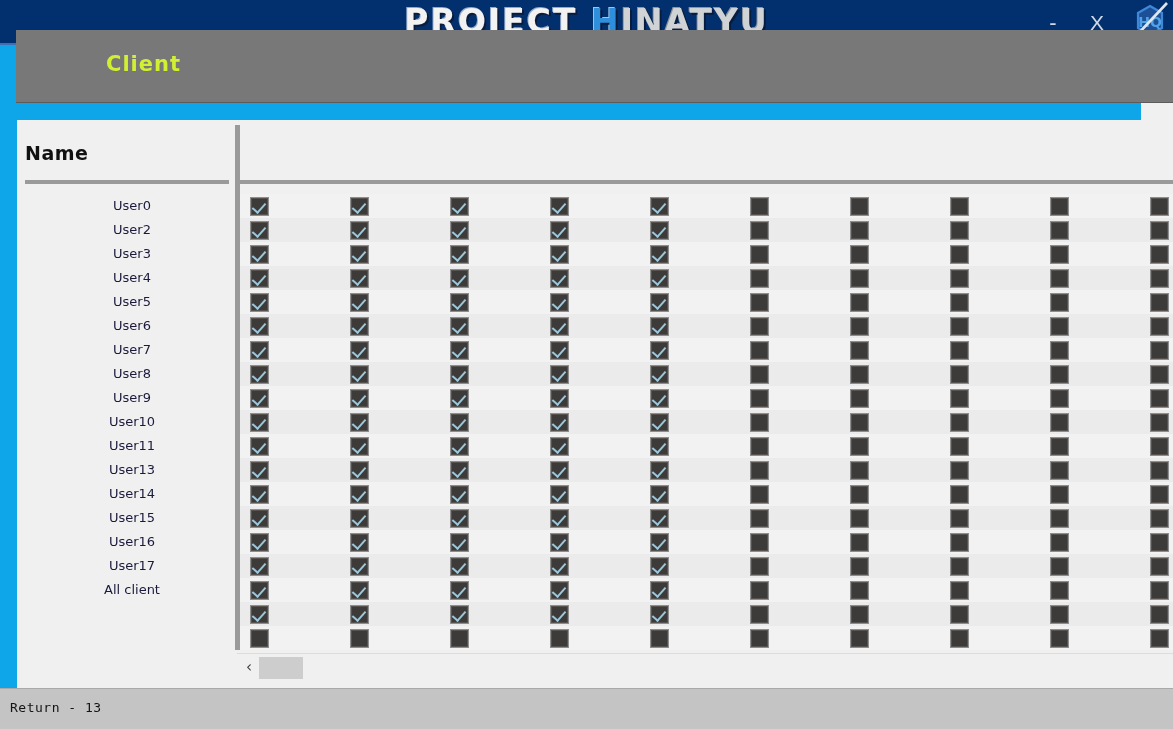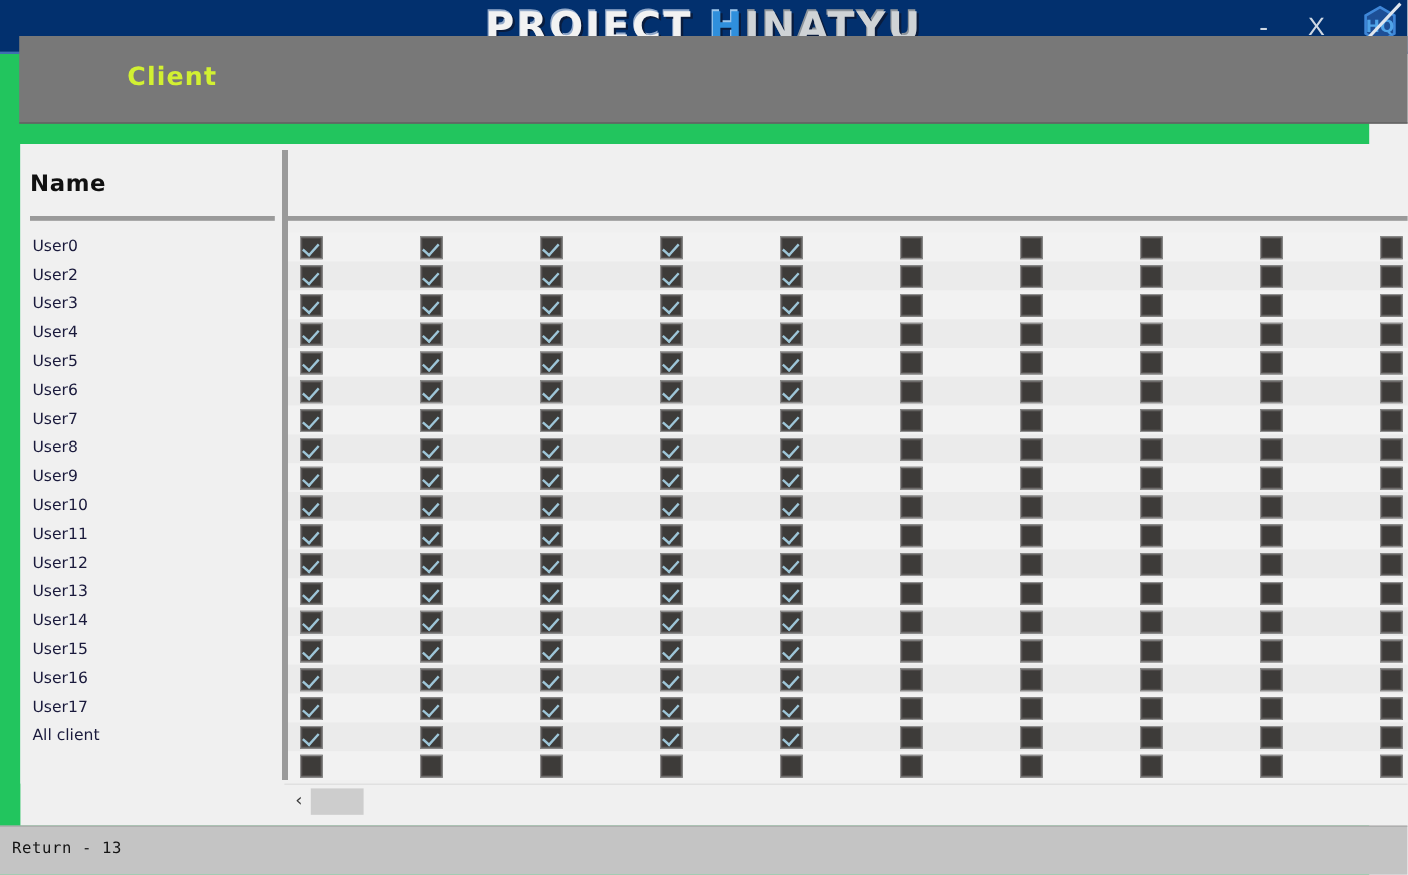--- a/index.html
+++ b/index.html
@@ -10,21 +10,21 @@
     height: 729px;
     overflow: hidden;
     background: #f0f0f0;
     font-family: "Liberation Sans", sans-serif;
   }
 
   #app {
     position: relative;
     width: 1141px;
     height: 729px;
-    background: #22c55e;
+    background: #0ea5e9;
   }
 
   
   .titlebar {
     position: absolute;
     top: 0; left: 0;
     width: 1173px;
     height: 45px;
     background: #02306e;
     border-bottom: 2px solid #3f6fb0;
@@ -133,20 +133,21 @@
   .name-sep {
     position: absolute;
     left: 8px; top: 60px;
     width: 204px; height: 4px;
     background: #9a9a9a;
   }
   .name-list {
     position: absolute;
     left: 0; top: 74px;
     width: 220px;
+    text-align: center;
   }
   .name-cell {
     height: 24px;
     line-height: 24px;
     padding-left: 10px;
     font-family: "DejaVu Sans", sans-serif;
     font-size: 13px;
     color: #1a1a3c;
     white-space: nowrap;
     cursor: pointer;
@@ -318,21 +319,20 @@
           <div class="name-cell">User2</div>
           <div class="name-cell">User3</div>
           <div class="name-cell">User4</div>
           <div class="name-cell">User5</div>
           <div class="name-cell">User6</div>
           <div class="name-cell">User7</div>
           <div class="name-cell">User8</div>
           <div class="name-cell">User9</div>
           <div class="name-cell">User10</div>
           <div class="name-cell">User11</div>
-          <div class="name-cell">User12</div>
           <div class="name-cell">User13</div>
           <div class="name-cell">User14</div>
           <div class="name-cell">User15</div>
           <div class="name-cell">User16</div>
           <div class="name-cell">User17</div>
           <div class="name-cell">All client</div>
         </div>
     </div>
 
     <div class="vdivider"></div>

